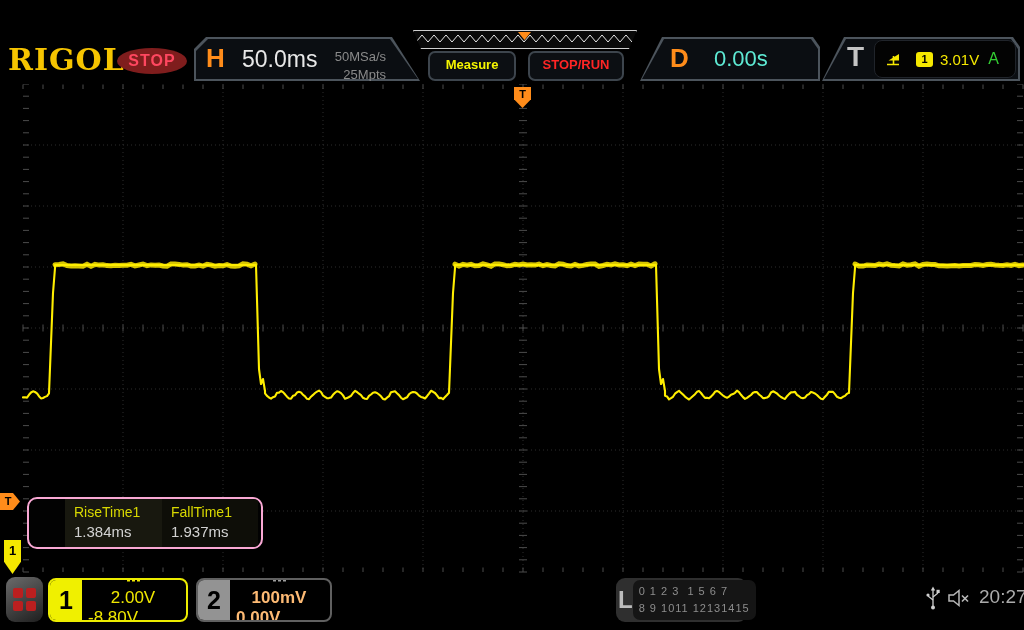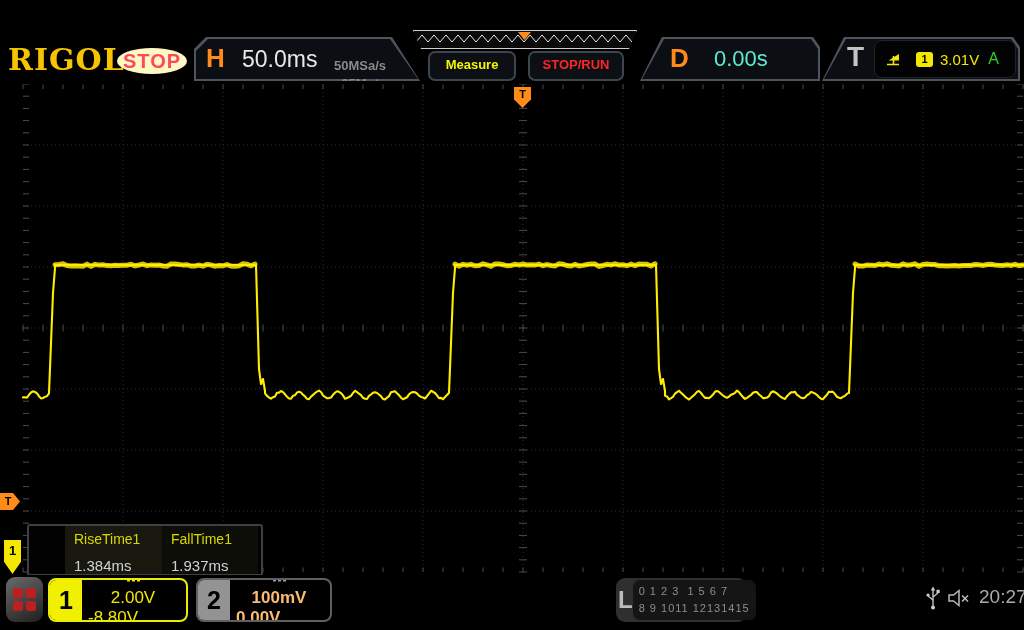--- a/index.html
+++ b/index.html
@@ -5,31 +5,31 @@
   html,body{margin:0;padding:0;background:#000;}
   #stage{position:relative;width:1024px;height:630px;background:#000;overflow:hidden;
          font-family:"Liberation Sans",sans-serif;-webkit-font-smoothing:antialiased;}
   
   .top-bar{position:absolute;left:0;top:0;width:1024px;height:25px;color:#e6e6e6;
            font-size:15px;line-height:24px;}
   .top-bar .model{margin-left:6px;margin-right:12px;}
   
   .logo{position:absolute;left:8px;top:42px;font-family:"DejaVu Serif",serif;font-weight:bold;
         font-size:30px;color:#f6c400;letter-spacing:1px;}
-  .stop-ellipse{position:absolute;left:117px;top:48px;width:70px;height:26px;background:#fef9c3;
-        border-radius:50%;color:#ff4760;font-weight:bold;font-size:20px;text-align:center;
+  .stop-ellipse{position:absolute;left:117px;top:48px;width:70px;height:26px;background:#7f1d1d;
+        border-radius:50%;color:#ff4760;font-weight:bold;font-size:16px;text-align:center;
         line-height:26px;letter-spacing:1px;}
   .tab{position:absolute;background:#4c545c;}
   .tab .tab-in{position:absolute;inset:2px;background:#0b0e12;}
   .clip-h, .clip-h .tab-in{clip-path:polygon(12px 0, calc(100% - 28px) 0, 100% 100%, 0 100%, 0 12px);}
   .clip-l, .clip-l .tab-in{clip-path:polygon(22px 0, calc(100% - 7px) 0, 100% 10px, 100% 100%, 0 100%);}
   .h-tab{left:194px;top:37px;width:226px;height:44px;}
   .h-letter{position:absolute;left:12px;top:6px;font-size:26px;font-weight:bold;color:#ff8c1a;}
   .h-value{position:absolute;left:48px;top:9px;font-size:23px;color:#e8e8e8;text-align:right;}
-  .h-rate{position:absolute;right:34px;top:20px;text-align:right;font-size:13px;color:#8a8a8a;line-height:1.35;font-weight:bold;}
+  .h-rate{position:absolute;right:34px;top:11px;text-align:right;font-size:13px;color:#8a8a8a;line-height:1.35;}
   .pos-bar{position:absolute;left:413px;top:30px;width:222px;height:17px;background:#0a0a0a;
            border:1px solid #cfcfcf;clip-path:polygon(0 0,100% 0,calc(100% - 8px) 100%,8px 100%);}
   .pos-tri{position:absolute;left:104px;top:1px;width:13px;height:8px;background:#ff8c1a;
            clip-path:polygon(0 0,100% 0,50% 100%);}
   .btn{position:absolute;height:26px;background:#0c0f13;border:2px solid #3d454d;border-radius:7px;
        font-size:13px;font-weight:bold;text-align:center;line-height:24px;}
   .measure-btn{left:428px;top:51px;width:84px;color:#f5f500;}
   .run-btn{left:528px;top:51px;width:92px;color:#ff2525;}
   .d-tab{left:640px;top:37px;width:180px;height:44px;}
   .d-letter{position:absolute;left:30px;top:6px;font-size:26px;font-weight:bold;color:#ff8c1a;}
@@ -45,25 +45,25 @@
   
   #scope-svg{position:absolute;left:0;top:84px;}
   .marker{position:absolute;color:#000;font-weight:bold;text-align:center;}
   .trig-pos{left:514px;top:87px;width:17px;height:21px;background:#ff8c1a;font-size:11px;line-height:15px;
             clip-path:polygon(0 0,100% 0,100% 58%,50% 100%,0 58%);}
   .trig-level{left:0;top:493px;width:20px;height:17px;background:#ff8c1a;font-size:11px;line-height:16px;
             clip-path:polygon(0 0,13px 0,100% 50%,13px 100%,0 100%);text-indent:-4px;}
   .ch1-marker{left:4px;top:540px;width:17px;height:34px;background:#f5e800;font-size:13px;line-height:22px;
             clip-path:polygon(0 0,100% 0,100% 64%,50% 100%,0 64%);}
   
-  .meas-panel{position:absolute;left:27px;top:524px;width:232px;height:48px;background:#020202;
-              border:2px solid #404040;border-radius:3px;overflow:hidden;}
+  .meas-panel{position:absolute;left:27px;top:497px;width:232px;height:48px;background:#020202;
+              border:2px solid #f9a8d4;border-radius:10px;overflow:hidden;}
   .meas-item{position:absolute;top:0;bottom:0;padding:5px 9px;box-sizing:border-box;}
   .meas-item .lbl{font-size:14px;color:#d8d800;}
-  .meas-item .val{font-size:15px;color:#d2d2d2;margin-top:10px;}
+  .meas-item .val{font-size:15px;color:#d2d2d2;margin-top:3px;}
   .meas-1{left:36px;width:97px;background:#18180f;}
   .meas-2{left:133px;right:3px;background:#0e0e08;}
   
   .bottom-bar{position:absolute;left:0;top:575px;width:1024px;height:55px;background:#000;}
   .menu-icon{position:absolute;left:6px;top:2px;width:37px;height:45px;border-radius:9px;
              background:linear-gradient(150deg,#6b6b6b,#1e1e1e);display:flex;align-items:center;justify-content:center;}
   .menu-grid{display:grid;grid-template-columns:10px 10px;grid-template-rows:10px 10px;gap:3px;}
   .menu-grid div{background:#bb1f1f;border-radius:2px;}
   .ch-box{position:absolute;top:3px;height:44px;border-radius:8px;background:#000;display:flex;overflow:hidden;box-sizing:border-box;}
   .ch1-box{left:48px;width:140px;border:2px solid #ecec00;}

